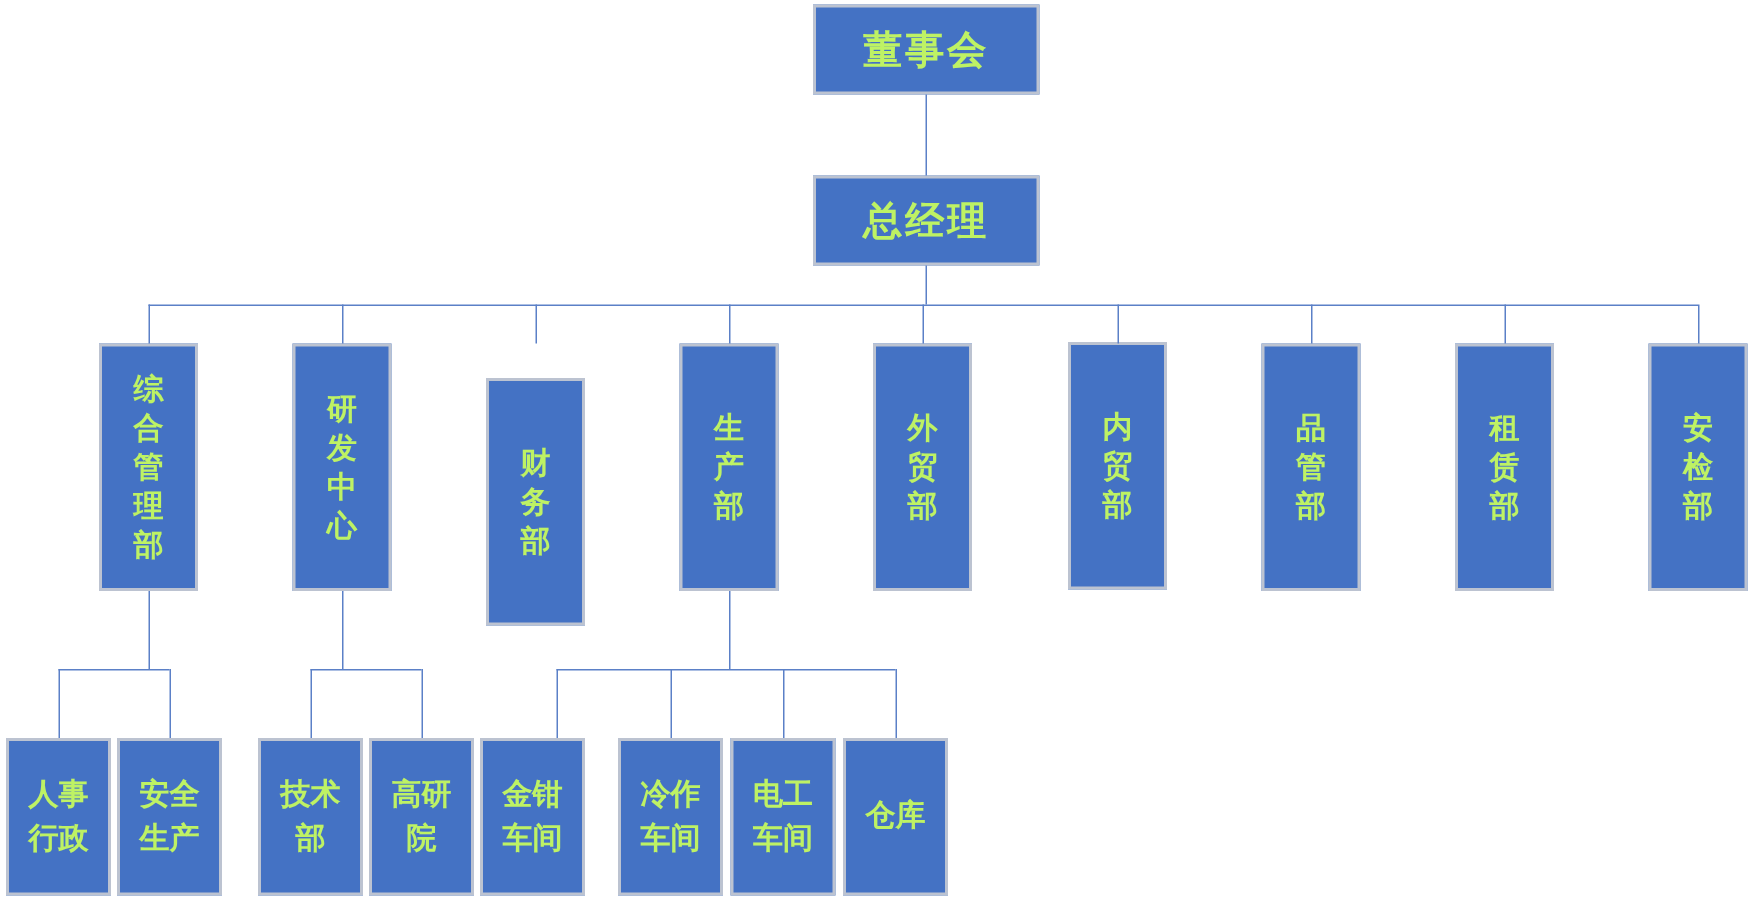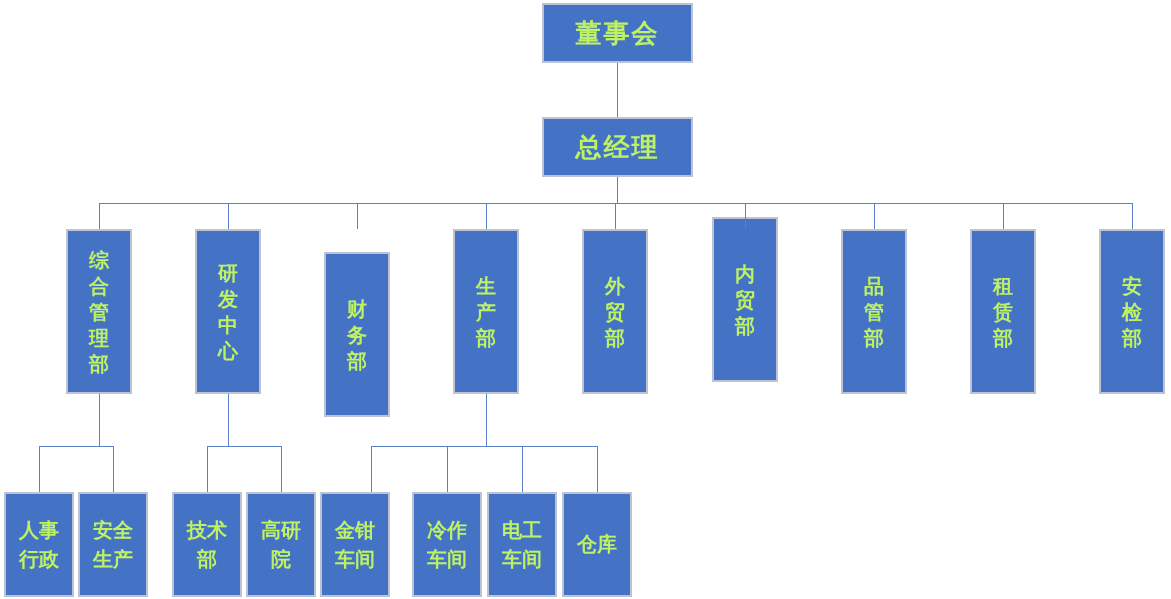--- a/index.html
+++ b/index.html
@@ -74,21 +74,21 @@
   </div>
   <div class="node lvl3" style="left:324px; top:229px;margin-top:23px;">
     <span class="v-label">财务部</span>
   </div>
   <div class="node lvl3" style="left:453px; top:229px;">
     <span class="v-label">生产部</span>
   </div>
   <div class="node lvl3" style="left:582px; top:229px;">
     <span class="v-label">外贸部</span>
   </div>
-  <div class="node lvl3" style="left:712px; top:217px;justify-content:center;">
+  <div class="node lvl3" style="left:712px; top:228px;justify-content:center;">
     <span class="v-label">内贸部</span>
   </div>
   <div class="node lvl3" style="left:841px; top:229px;">
     <span class="v-label">品管部</span>
   </div>
   <div class="node lvl3" style="left:970px; top:229px;">
     <span class="v-label">租赁部</span>
   </div>
   <div class="node lvl3" style="left:1099px; top:229px;">
     <span class="v-label">安检部</span>

